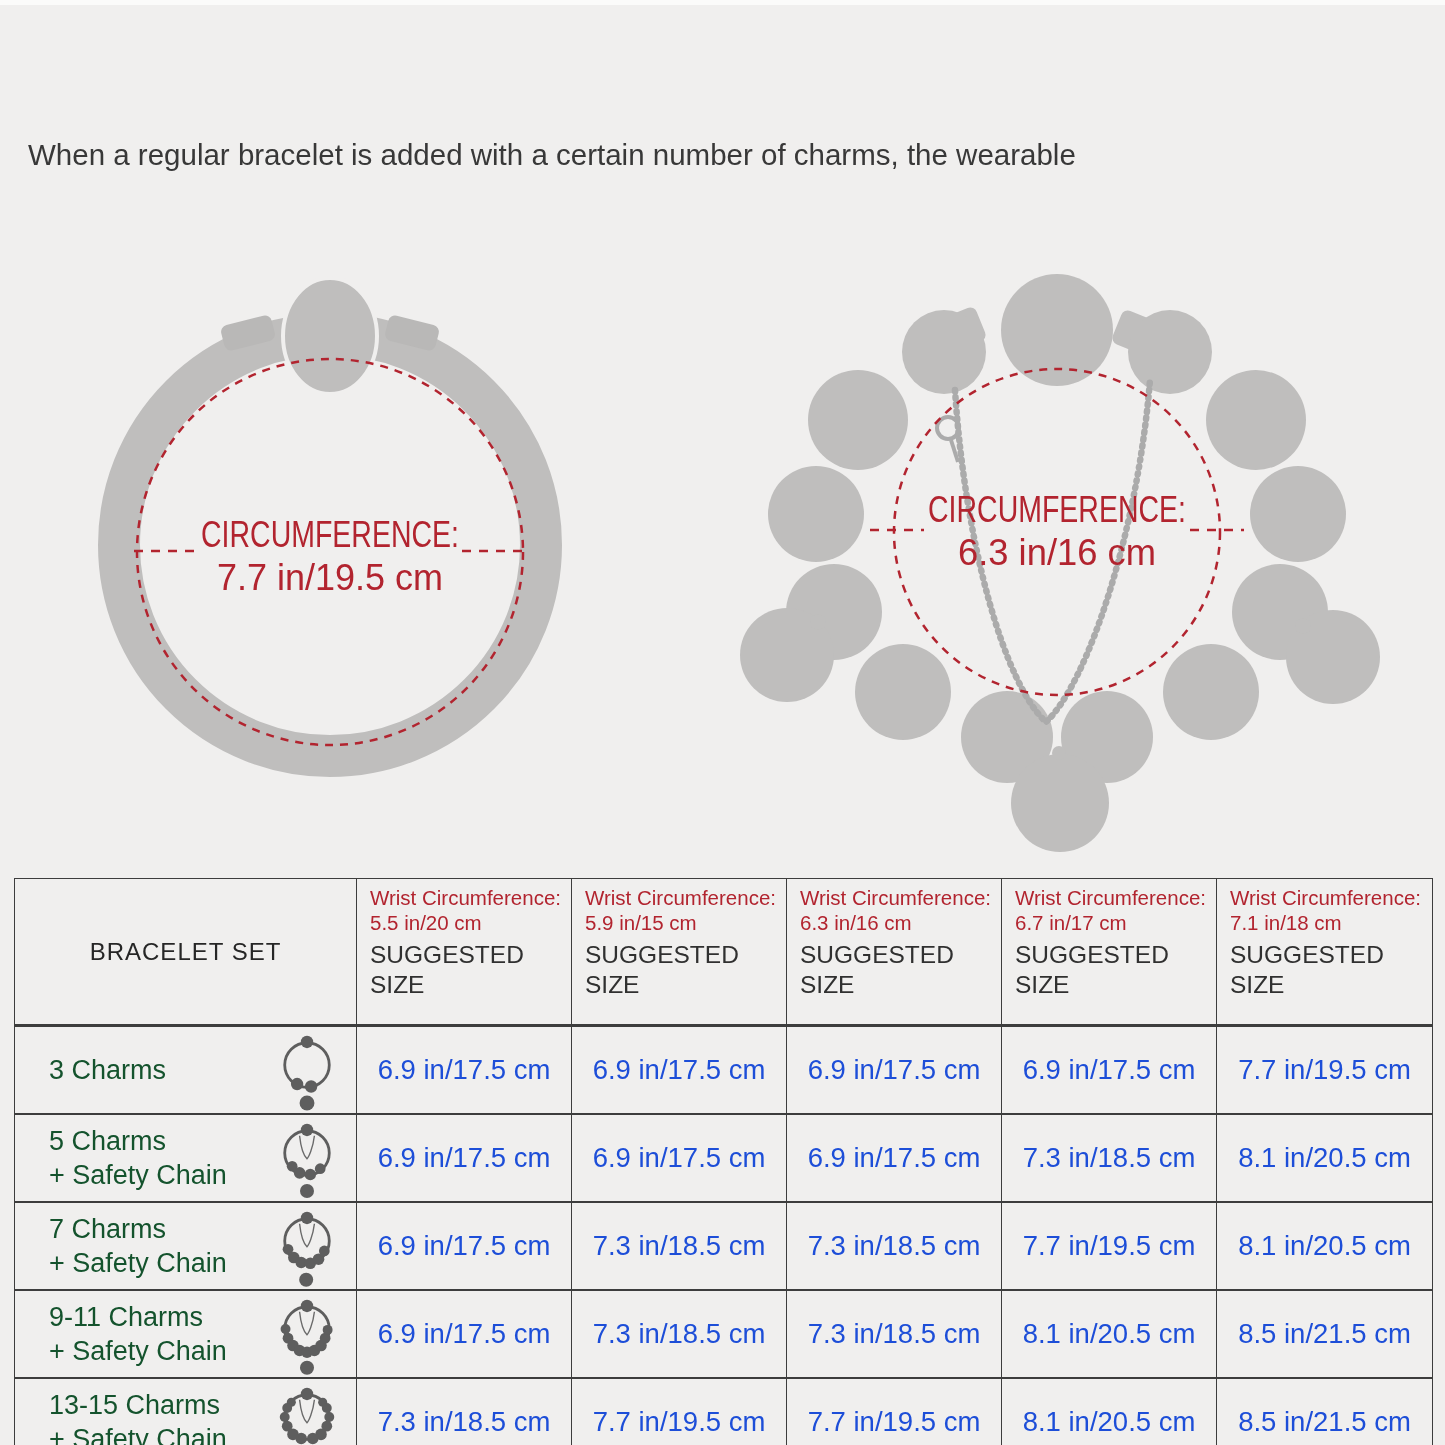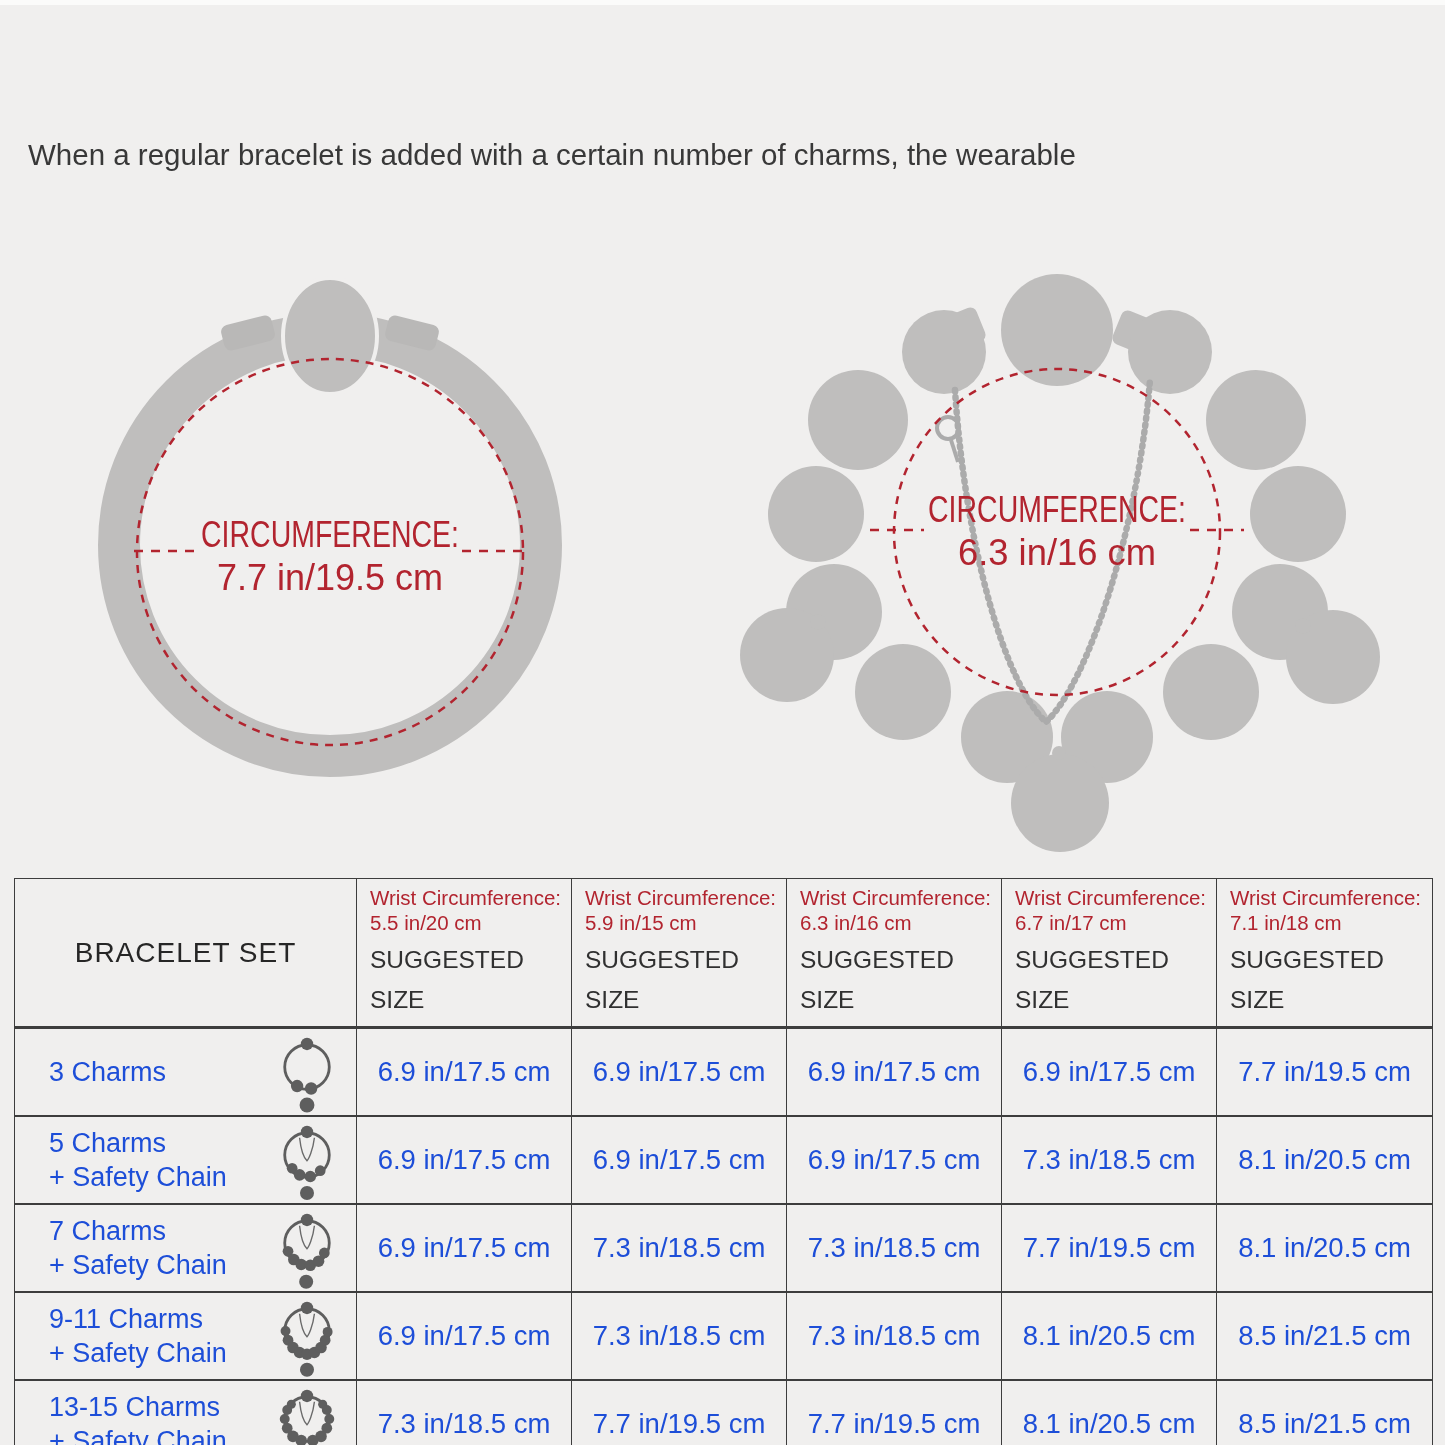--- a/index.html
+++ b/index.html
@@ -29,30 +29,30 @@
     width:1418px;height:554px;
     border-collapse:collapse;table-layout:fixed;
   }
   .sizing-table th,.sizing-table td{
     border:1.5px solid #3d3d3d;padding:0;vertical-align:middle;
     background:transparent;
   }
   .sizing-table thead th{border-bottom:3px solid #3d3d3d;}
   .sizing-table tbody td{border-top:2.5px solid #3d3d3d;border-bottom:2.5px solid #3d3d3d;}
   .corner-header{
-    text-align:center;font-weight:normal;font-size:28px;letter-spacing:1px;color:#262626;
+    text-align:center;font-weight:normal;font-size:24px;letter-spacing:1px;color:#262626;
   }
   .col-header{vertical-align:middle;}
-  .col-header .inner{padding:6px 6px 6px 13px;text-align:left;font-weight:normal;}
+  .col-header .inner{padding:6px 6px 24px 13px;text-align:left;font-weight:normal;}
   .wrist-line{color:#b2242f;font-size:20.5px;line-height:25px;}
-  .suggested{color:#303030;font-size:24.5px;line-height:40px;margin-top:5px;}
+  .suggested{color:#303030;font-size:24.5px;line-height:30px;margin-top:5px;}
   .label-cell .inner{
     display:flex;align-items:center;padding:0 16px 0 34px;
   }
-  .row-label{font-size:27px;line-height:34px;color:#1d4ed8;}
+  .row-label{font-size:27px;line-height:34px;color:#14532d;}
   .row-icon{margin-left:auto;flex:0 0 auto;}
   .value-cell{text-align:center;font-size:27.5px;color:#1d4ed8;}
   svg text{font-family:"Liberation Sans","DejaVu Sans",sans-serif;}
 </style>
 </head>
 <body>
 
 <div class="page">
 
   <div class="top-strip"></div>

